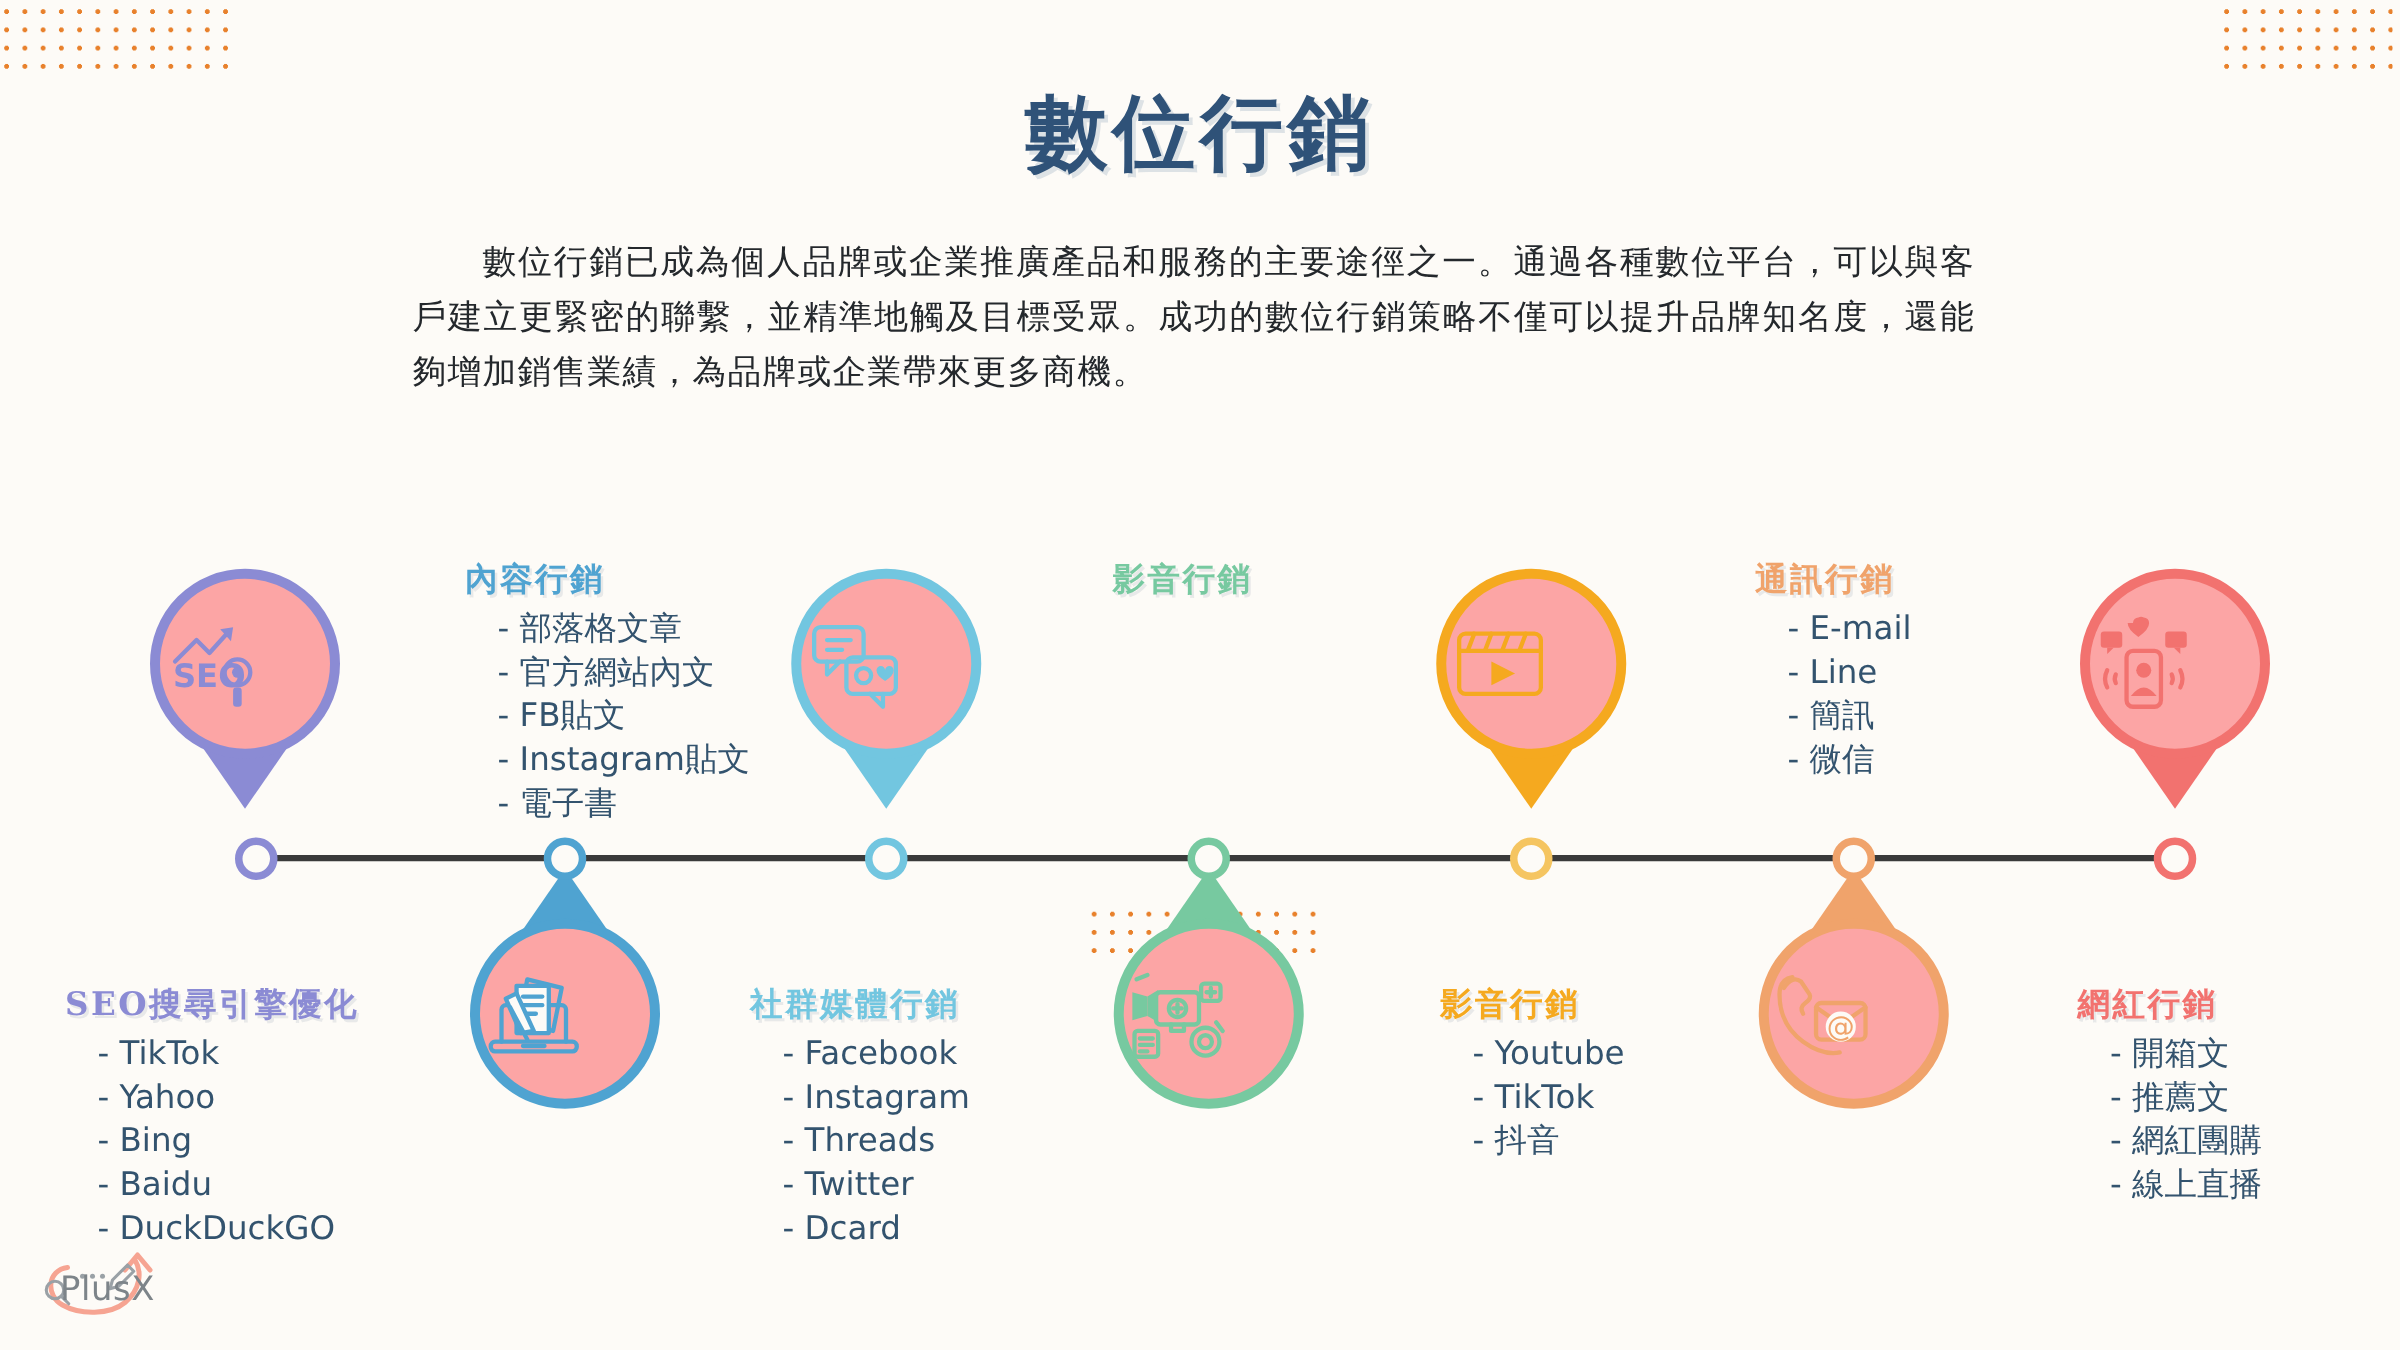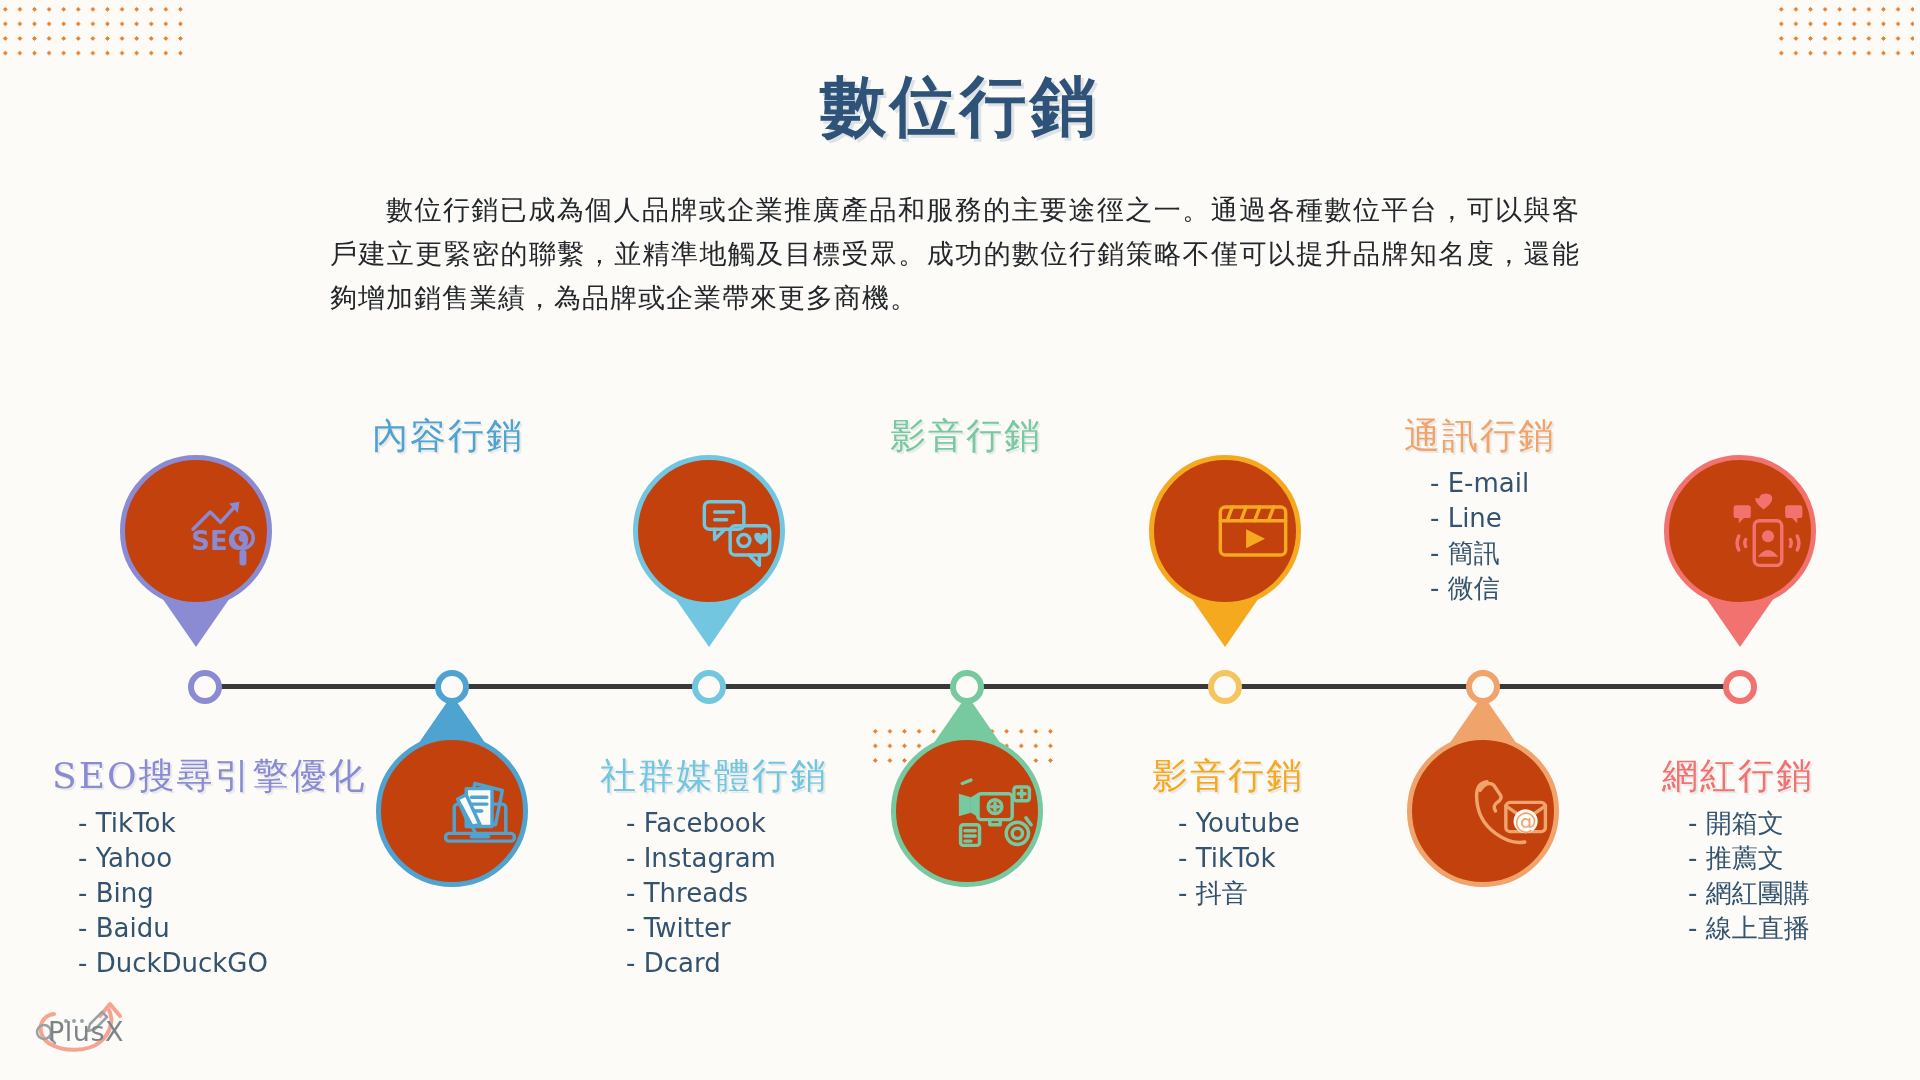--- a/index.html
+++ b/index.html
@@ -53,23 +53,23 @@
     position: absolute; top: 670px;
     width: 34px; height: 34px; border-radius: 50%;
     background: #fdfbf7; border: 6px solid #888;
     transform: translateX(-50%);
   }
 
   
   .pin { position: absolute; transform: translateX(-50%); }
   .pin-circle {
     width: 152px; height: 152px; border-radius: 50%;
-    background: #c2410c;
-    border: 5px solid #a21caf;
-    display: flex; align-items: center; justify-content: flex-end;
+    background: #fca5a5;
+    border: 8px solid #a21caf;
+    display: flex; align-items: center; justify-content: flex-start;
     position: relative; z-index: 2;
   }
   .pin-up   { top: 455px; }
   .pin-down { top: 735px; }
   .pin-tail {
     position: absolute; left: 50%; transform: translateX(-50%);
     width: 0; height: 0; z-index: 1;
   }
   .pin-up .pin-tail {
     bottom: -40px;
@@ -82,26 +82,27 @@
     border-left: 36px solid transparent;
     border-right: 36px solid transparent;
     border-bottom: 52px solid #888;
   }
   .pin svg { width: 86px; height: 86px; }
 
   
   .block { position: absolute; }
   .block h3 {
     font-family: "DejaVu Serif", "Liberation Serif", serif;
-    font-weight: normal;
-    font-size: 36px;
+    font-weight: bold;
+    font-size: 26px;
     letter-spacing: 2px;
     margin-bottom: 5px;
     text-shadow: 2px 2px 0 rgba(170,180,190,.25);
     white-space: nowrap;
+    margin-top: 34px;
   }
   .block ul { list-style: none; }
   .block li {
     font-family: "DejaVu Sans", "Liberation Sans", sans-serif;
     font-size: 26px;
     line-height: 35px;
     color: #33536e;
     white-space: nowrap;
   }
   .block li::before { content: "- "; }
@@ -248,20 +249,27 @@
         <ul class="indent">
           <li>TikTok</li>
           <li>Yahoo</li>
           <li>Bing</li>
           <li>Baidu</li>
           <li>DuckDuckGO</li>
         </ul>
       </div>
       <div class="block" style="left: 372px; top: 412px;">
         <h3 style="color: rgb(79, 163, 209);">內容行銷</h3>
+        <ul class="indent">
+          <li>部落格文章</li>
+          <li>官方網站內文</li>
+          <li>FB貼文</li>
+          <li>Instagram貼文</li>
+          <li>電子書</li>
+        </ul>
       </div>
       <div class="block" style="left: 600px; top: 752px;">
         <h3 style="color: rgb(114, 198, 224);">社群媒體行銷</h3>
         <ul class="indent">
           <li>Facebook</li>
           <li>Instagram</li>
           <li>Threads</li>
           <li>Twitter</li>
           <li>Dcard</li>
         </ul>

